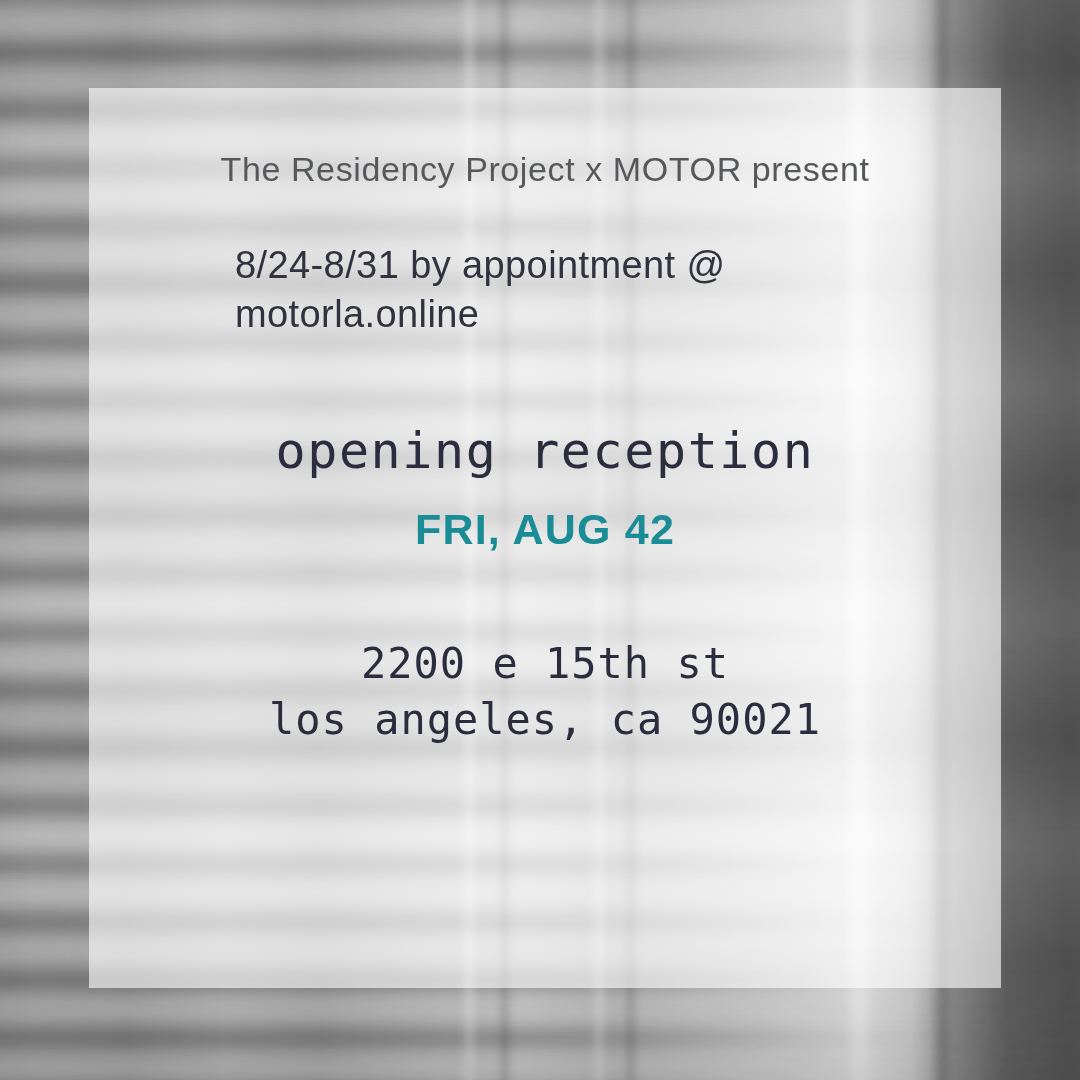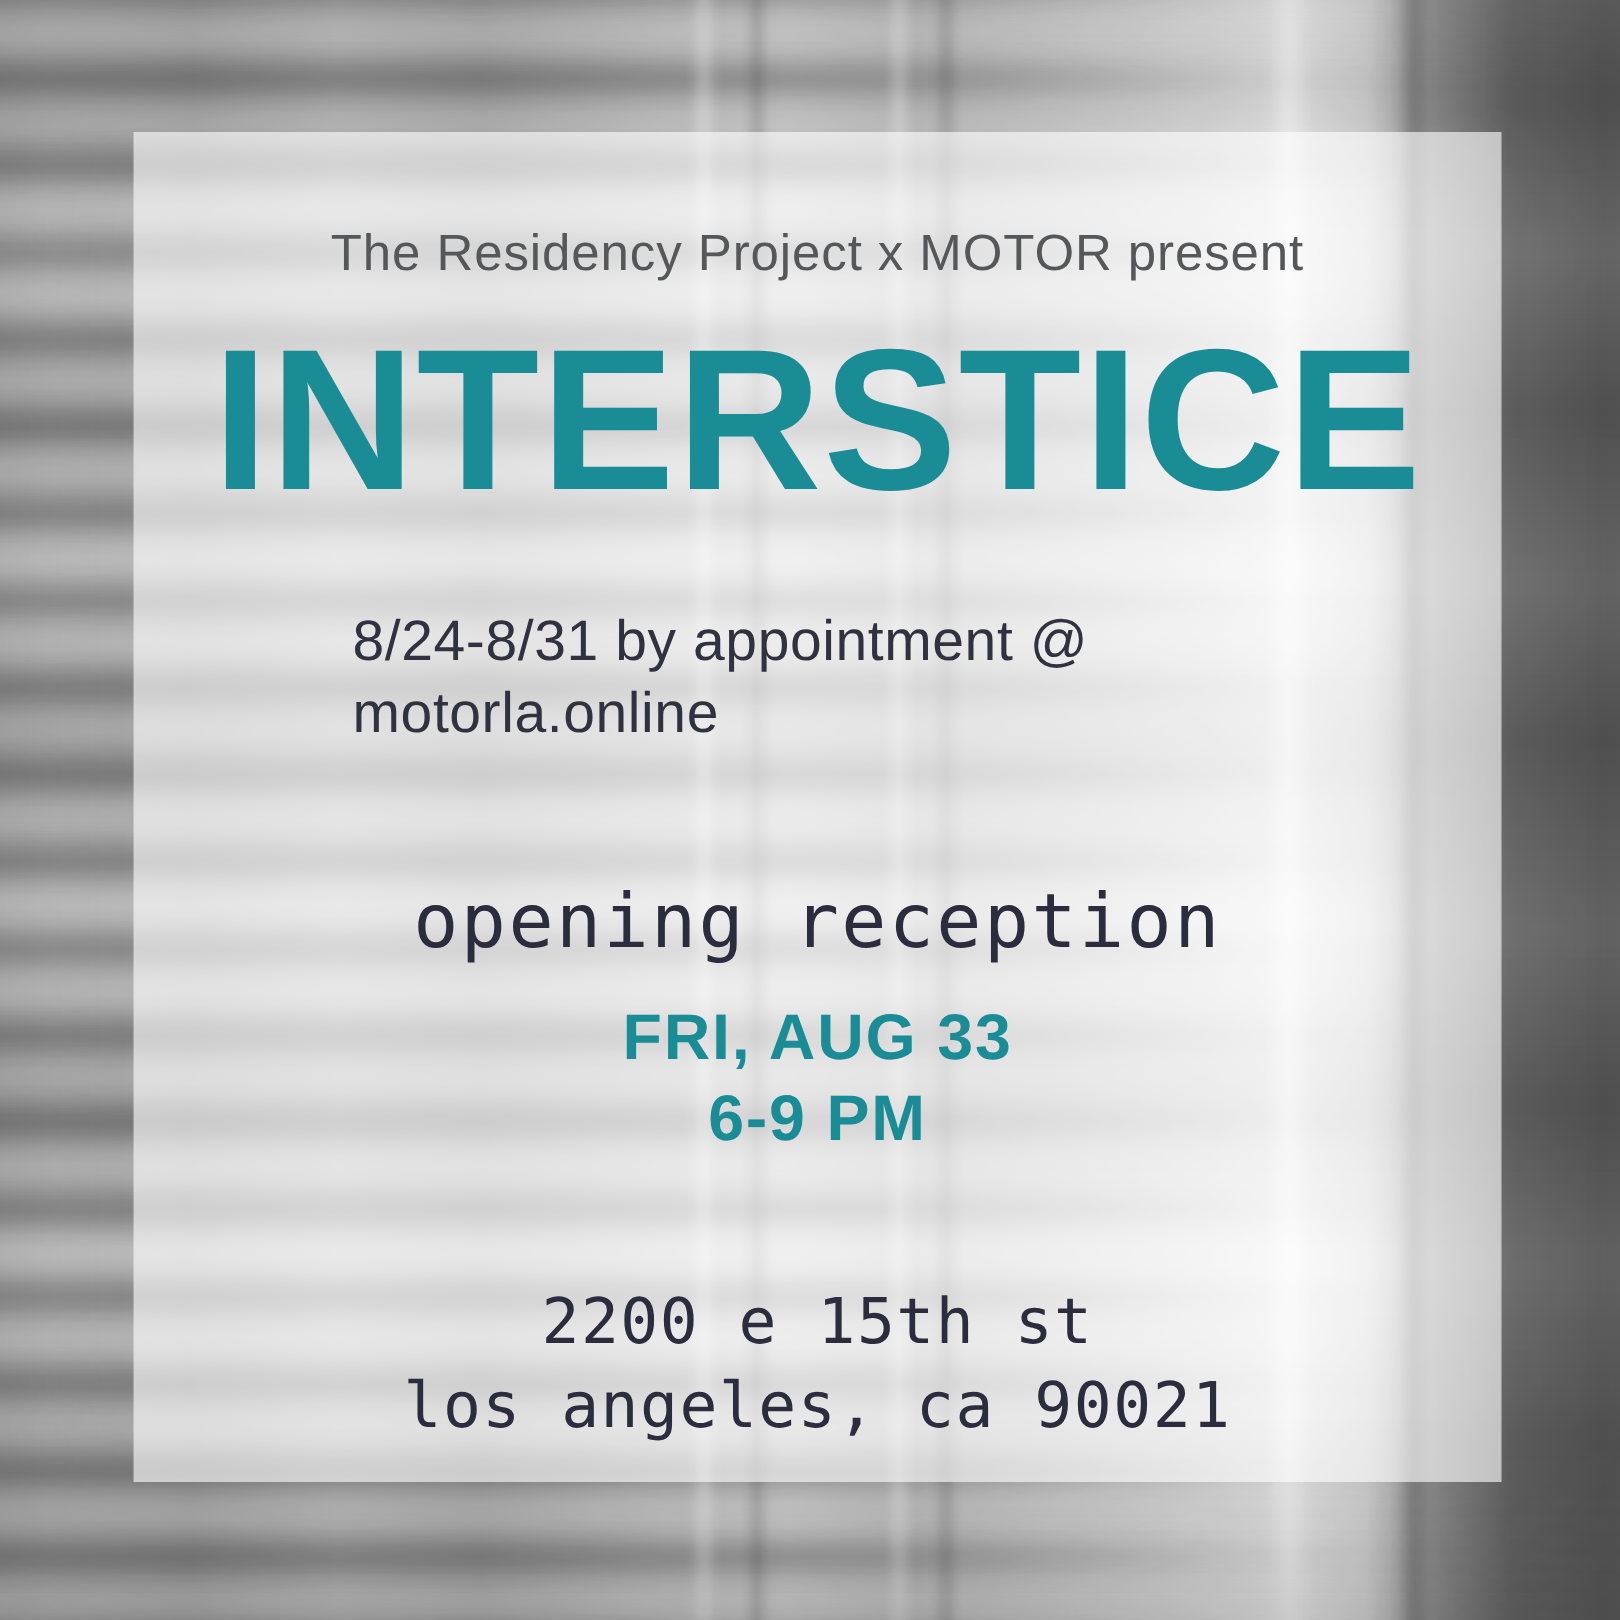--- a/index.html
+++ b/index.html
@@ -227,28 +227,26 @@
     <div class="bg-bands"></div>
     <div class="bg-verticals"></div>
     <div class="bg-foot"></div>
     <div class="bg-soften"></div>
   </div>
 
   <div class="panel">
 
     <div class="presenter">The Residency Project x MOTOR present</div>
 
-    <div class="title">INTERSTICE</div>
 
     <div class="dates">8/24-8/31 by appointment @ motorla.online</div>
 
     <div class="reception-label">opening reception</div>
 
     <div class="when">
-      <div>FRI, AUG 33</div>
-      <div>6-9 PM</div>
+      <div>FRI, AUG 42</div>
     </div>
 
     <div class="address">2200 e 15th st
 los angeles, ca 90021</div>
 
   </div>
 </div>
 
 </body></html>

